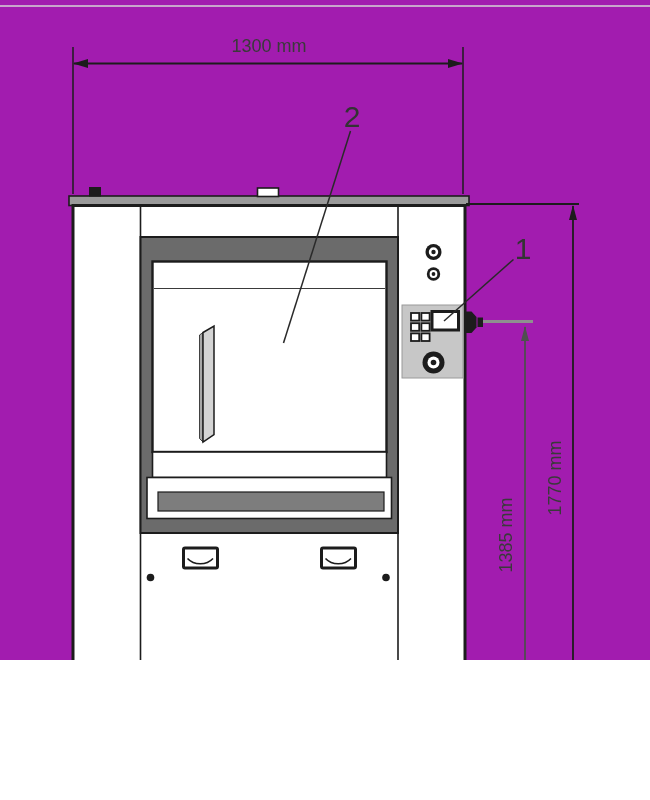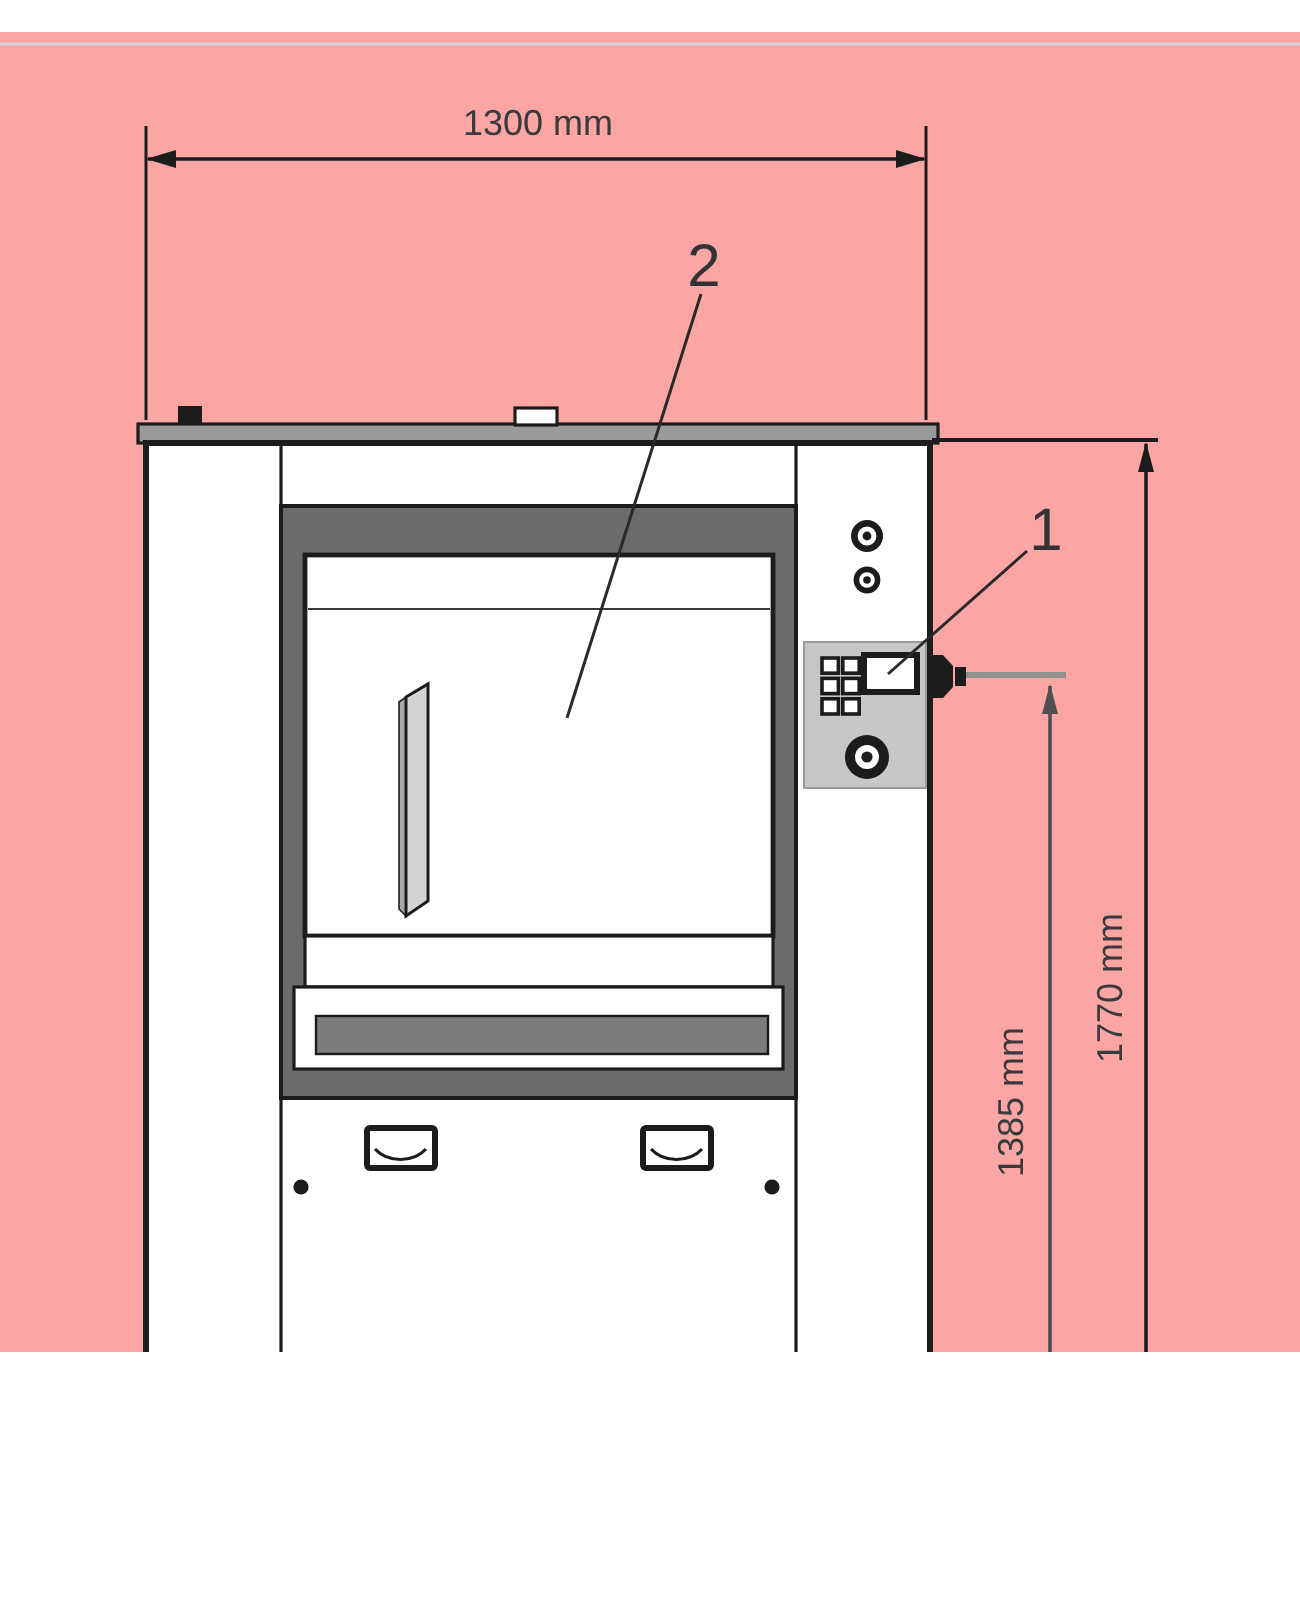--- a/index.html
+++ b/index.html
@@ -1,22 +1,21 @@
 <!DOCTYPE html>
 <html><head>
 <meta charset="utf-8">
 <style>
   html,body { margin:0; padding:0; background:#ffffff; }
   .canvas {
     position:relative;
     width:650px; height:660px;
-    background:#fca5a5;
+    background:#a21caf;
     font-family:"Liberation Sans", sans-serif;
     overflow:hidden;
-    margin-top:16px;
   }
   svg { position:absolute; top:0; left:0; }
   text {
     font-family:"Liberation Sans", sans-serif;
     fill:#3a3a3a;
   }
   .dim-text { font-size:18px; }
   .callout-text { font-size:30px; fill:#333333; }
 </style>
 </head>

